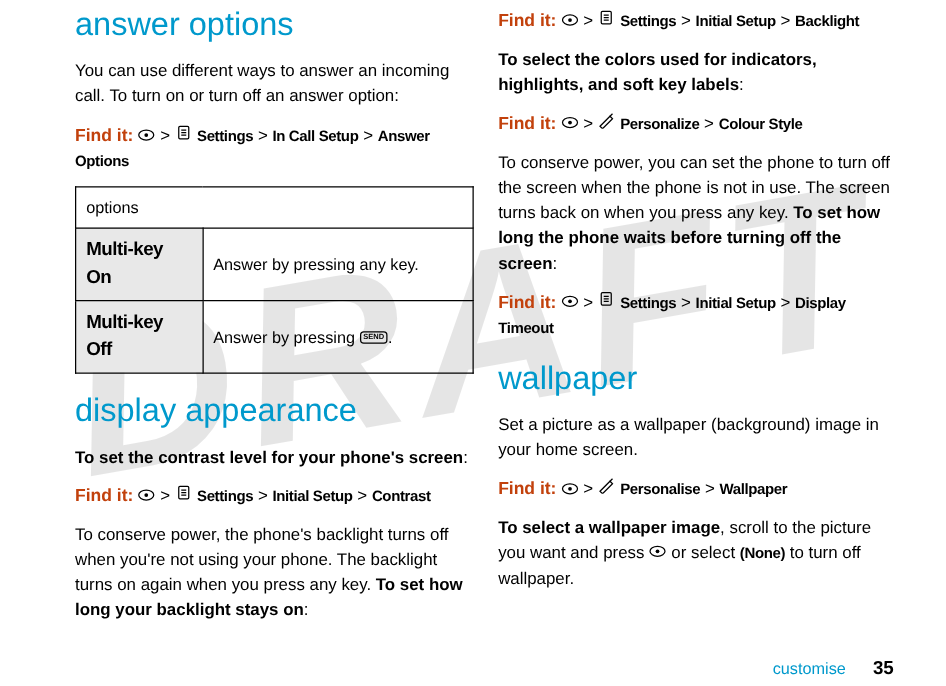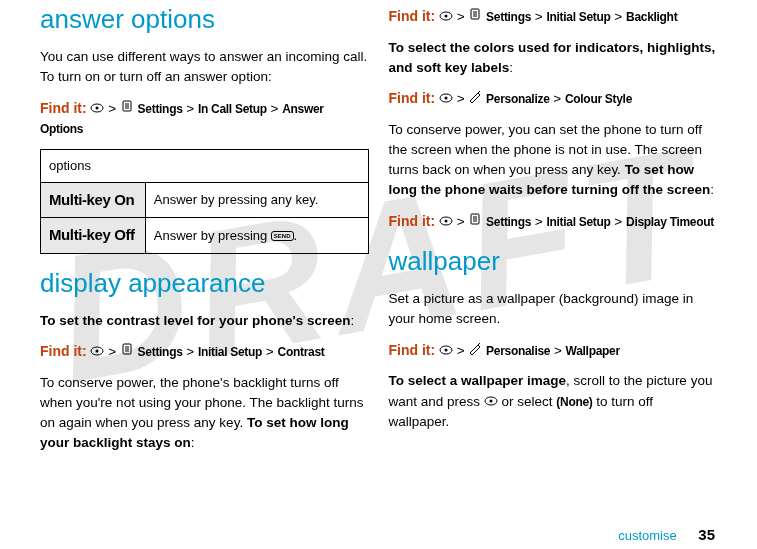--- a/index.html
+++ b/index.html
@@ -25,20 +25,21 @@
     letter-spacing: 8px;
     z-index: 0;
     pointer-events: none;
     white-space: nowrap;
   }
   .page {
     position: relative;
     z-index: 1;
     display: flex;
     padding: 0 30px;
+    margin-left: 20px;
   }
   .col {
     flex: 1;
     padding: 0 10px;
     font-size: 13.5px;
     line-height: 1.5;
   }
   h2.section {
     color: #0099cc;
     font-weight: normal;

